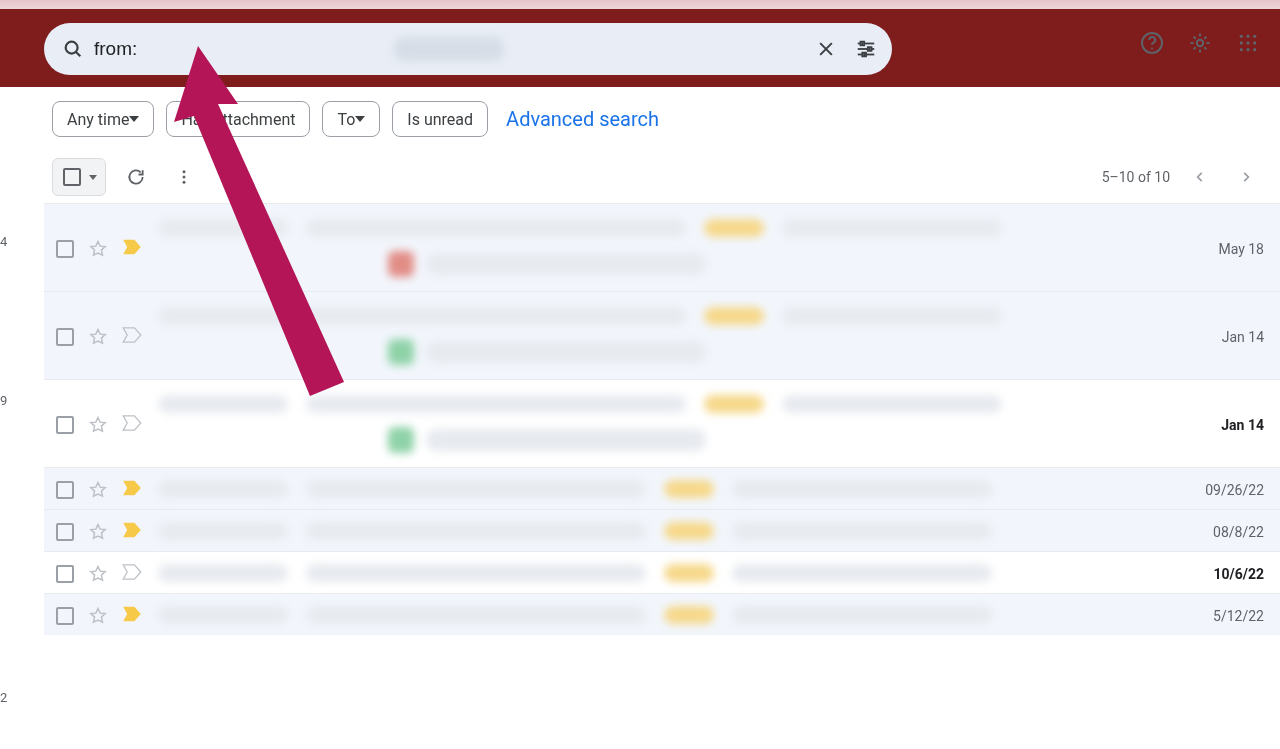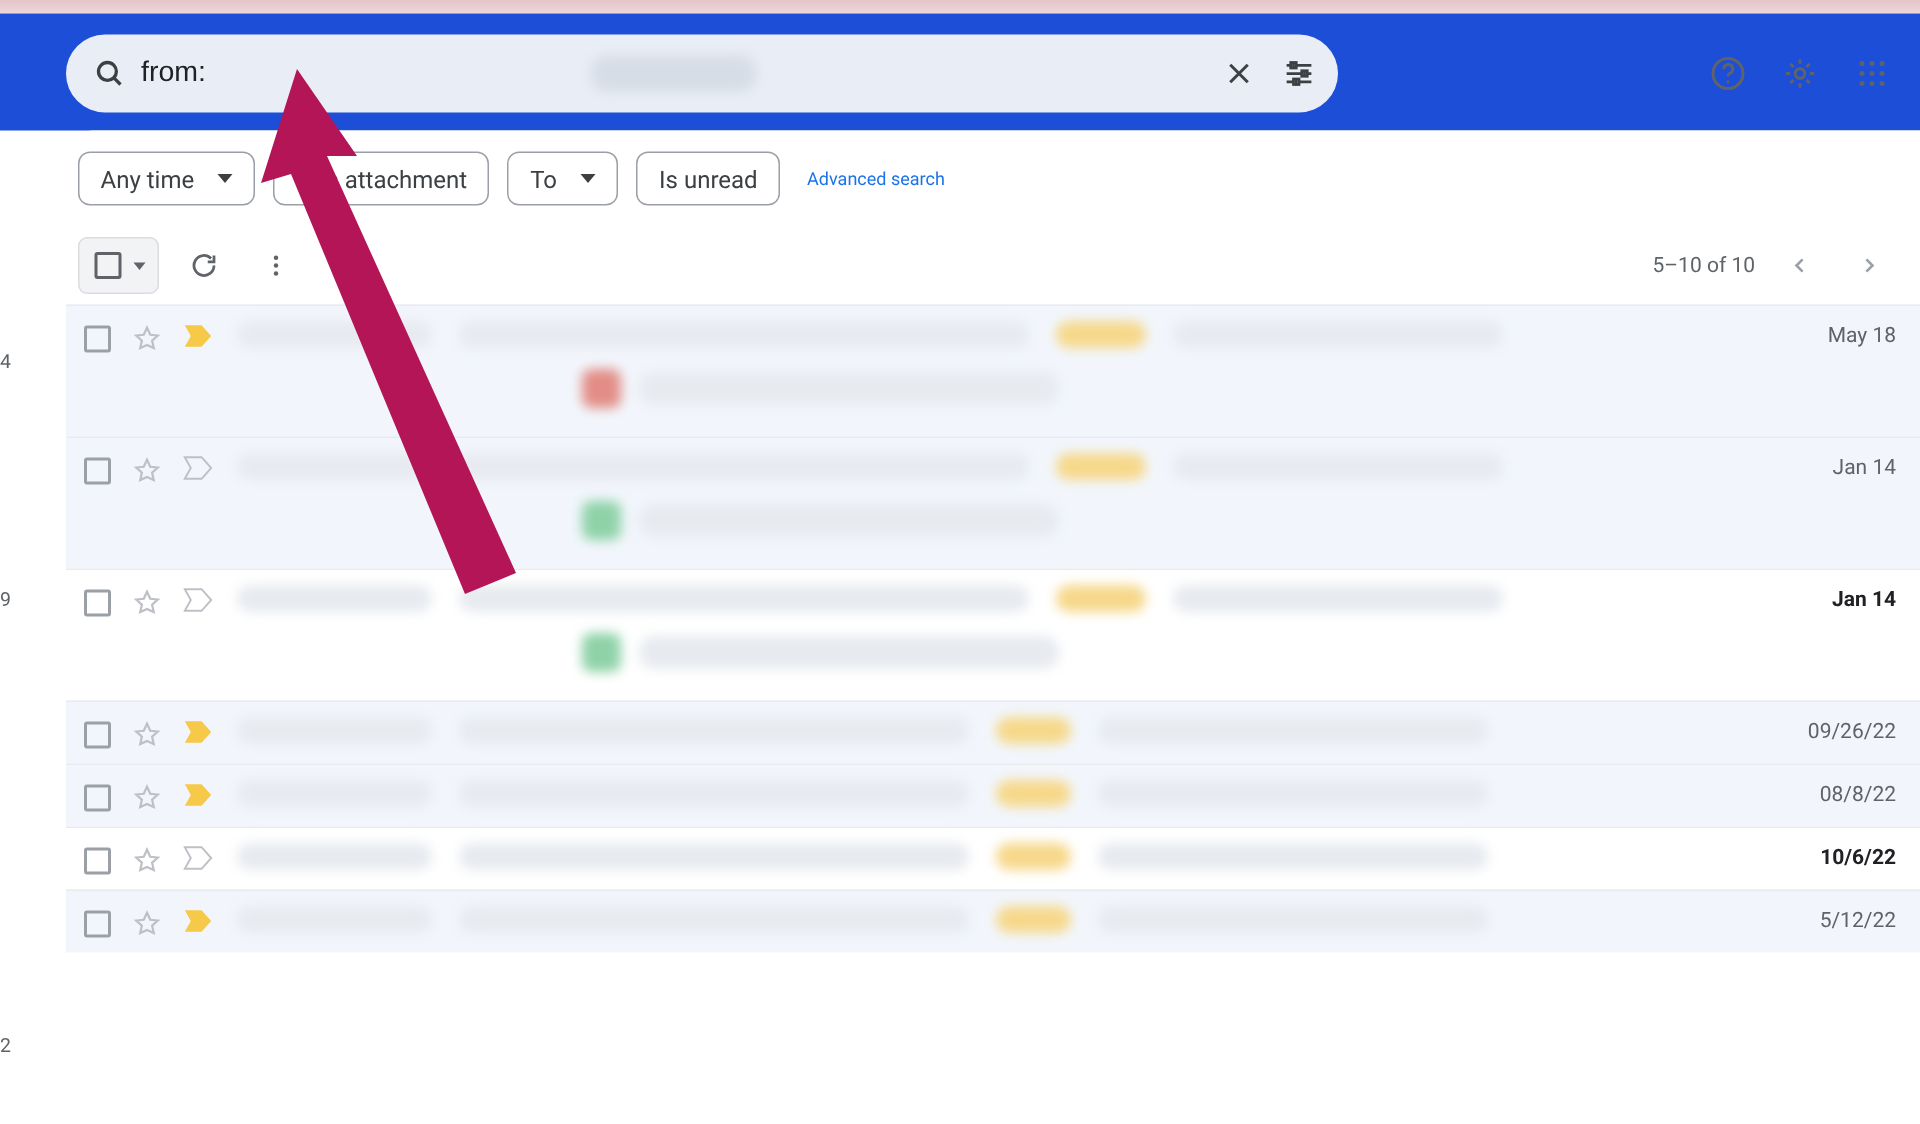--- a/index.html
+++ b/index.html
@@ -1,49 +1,49 @@
 <!DOCTYPE html>
 <html><head>
 <meta charset="utf-8">
 <style>
   html,body{margin:0;padding:0;width:1280px;height:749px;font-family:'Google Sans',Roboto,Arial,sans-serif;background:#fff;overflow:hidden;color:#202124}
   *{box-sizing:border-box}
   .browser-top-strip{height:9px;background:linear-gradient(#e4c5c8,#eed6d8)}
 
   
-  .header{display:flex;align-items:center;padding:14px 12px 12px 44px;background:#1d4ed8}
+  .header{display:flex;align-items:flex-start;padding:14px 12px 12px 44px;background:#7f1d1d}
   .search-wrap{display:flex;align-items:center;width:848px;height:52px;background:#e9eef6;border-radius:26px;padding:0 6px 0 18px}
   .search-wrap .si{width:22px;height:22px;color:#3c4043;display:flex;align-items:center;justify-content:center;flex:0 0 auto}
   .search-wrap input{flex:1;border:0;background:transparent;outline:none;font-size:19px;color:#202124;padding-left:10px}
   .search-wrap .iconbtn{width:40px;height:40px;border-radius:50%;display:flex;align-items:center;justify-content:center;cursor:pointer;color:#3c4043}
   .header-spacer{flex:1}
   .hicon{width:40px;height:40px;border-radius:50%;display:flex;align-items:center;justify-content:center;cursor:pointer;color:#5f6368;margin-left:8px}
 
   
   .content{position:relative;margin-left:44px;margin-right:0;background:#fff;border-top-left-radius:18px;overflow:hidden;height:calc(749px - 9px - 78px)}
 
   
   .chips{display:flex;align-items:center;gap:12px;padding:14px 8px}
-  .chip{display:inline-flex;align-items:center;gap:16px;height:36px;padding:0 14px;border:1px solid #9aa0a6;border-radius:8px;font-size:16px;color:#3c4043;cursor:pointer;background:#fff}
+  .chip{display:inline-flex;align-items:center;gap:0;height:36px;padding:0 14px;border:1px solid #9aa0a6;border-radius:8px;font-size:16px;color:#3c4043;cursor:pointer;background:#fff}
   .chip .caret{width:0;height:0;border-left:5px solid transparent;border-right:5px solid transparent;border-top:6px solid #3c4043}
-  .adv{color:#1a73e8;font-size:12px;padding-left:6px;cursor:pointer}
+  .adv{color:#1a73e8;font-size:20px;padding-left:6px;cursor:pointer}
 
   
   .toolbar{display:flex;align-items:center;height:52px;padding:0 6px}
   .selbox{display:flex;align-items:center;height:38px;padding:0 8px 0 10px;margin-left:2px;border:1px solid #dadce0;background:#f1f3f4;border-radius:6px;cursor:pointer}
   .selbox .cb{width:18px;height:18px;border:2px solid #5f6368;border-radius:2px}
   .selbox .caret{width:0;height:0;border-left:4px solid transparent;border-right:4px solid transparent;border-top:5px solid #5f6368;margin-left:8px}
   .tbtn{width:36px;height:36px;display:flex;align-items:center;justify-content:center;cursor:pointer;color:#5f6368;border-radius:50%;margin-left:12px}
   .toolbar .spacer{flex:1}
   .pager{display:flex;align-items:center;color:#5f6368;font-size:14px;gap:14px;padding-right:12px}
   .pbtn{width:32px;height:32px;display:flex;align-items:center;justify-content:center;cursor:pointer;color:#9aa0a6}
 
   
   .rows{}
-  .row{display:flex;align-items:flex-start;border-top:1px solid #e8eaed;padding:10px 10px 10px 12px;background:#f2f6fc}
+  .row{display:flex;align-items:center;border-top:1px solid #e8eaed;padding:10px 10px 10px 12px;background:#f2f6fc}
   .row.unread{background:#fff}
   .row.unread .date{font-weight:700;color:#202124}
   .row .cb{width:18px;height:18px;border:2px solid #9aa0a6;border-radius:2px;margin-top:3px;cursor:pointer;flex:0 0 auto}
   .row .star{width:20px;height:20px;margin-left:14px;margin-top:2px;cursor:pointer;flex:0 0 auto;color:#bdc1c6}
   .row .tag{width:20px;height:20px;margin-left:14px;margin-top:2px;cursor:pointer;flex:0 0 auto}
   .row .body{flex:1;margin-left:16px;min-width:0}
   .row .date{flex:0 0 auto;color:#5f6368;font-size:14px;padding-top:2px;padding-right:6px;margin-left:10px;white-space:nowrap}
   .row.tall{height:88px}
   .row.med{height:42px}
 

